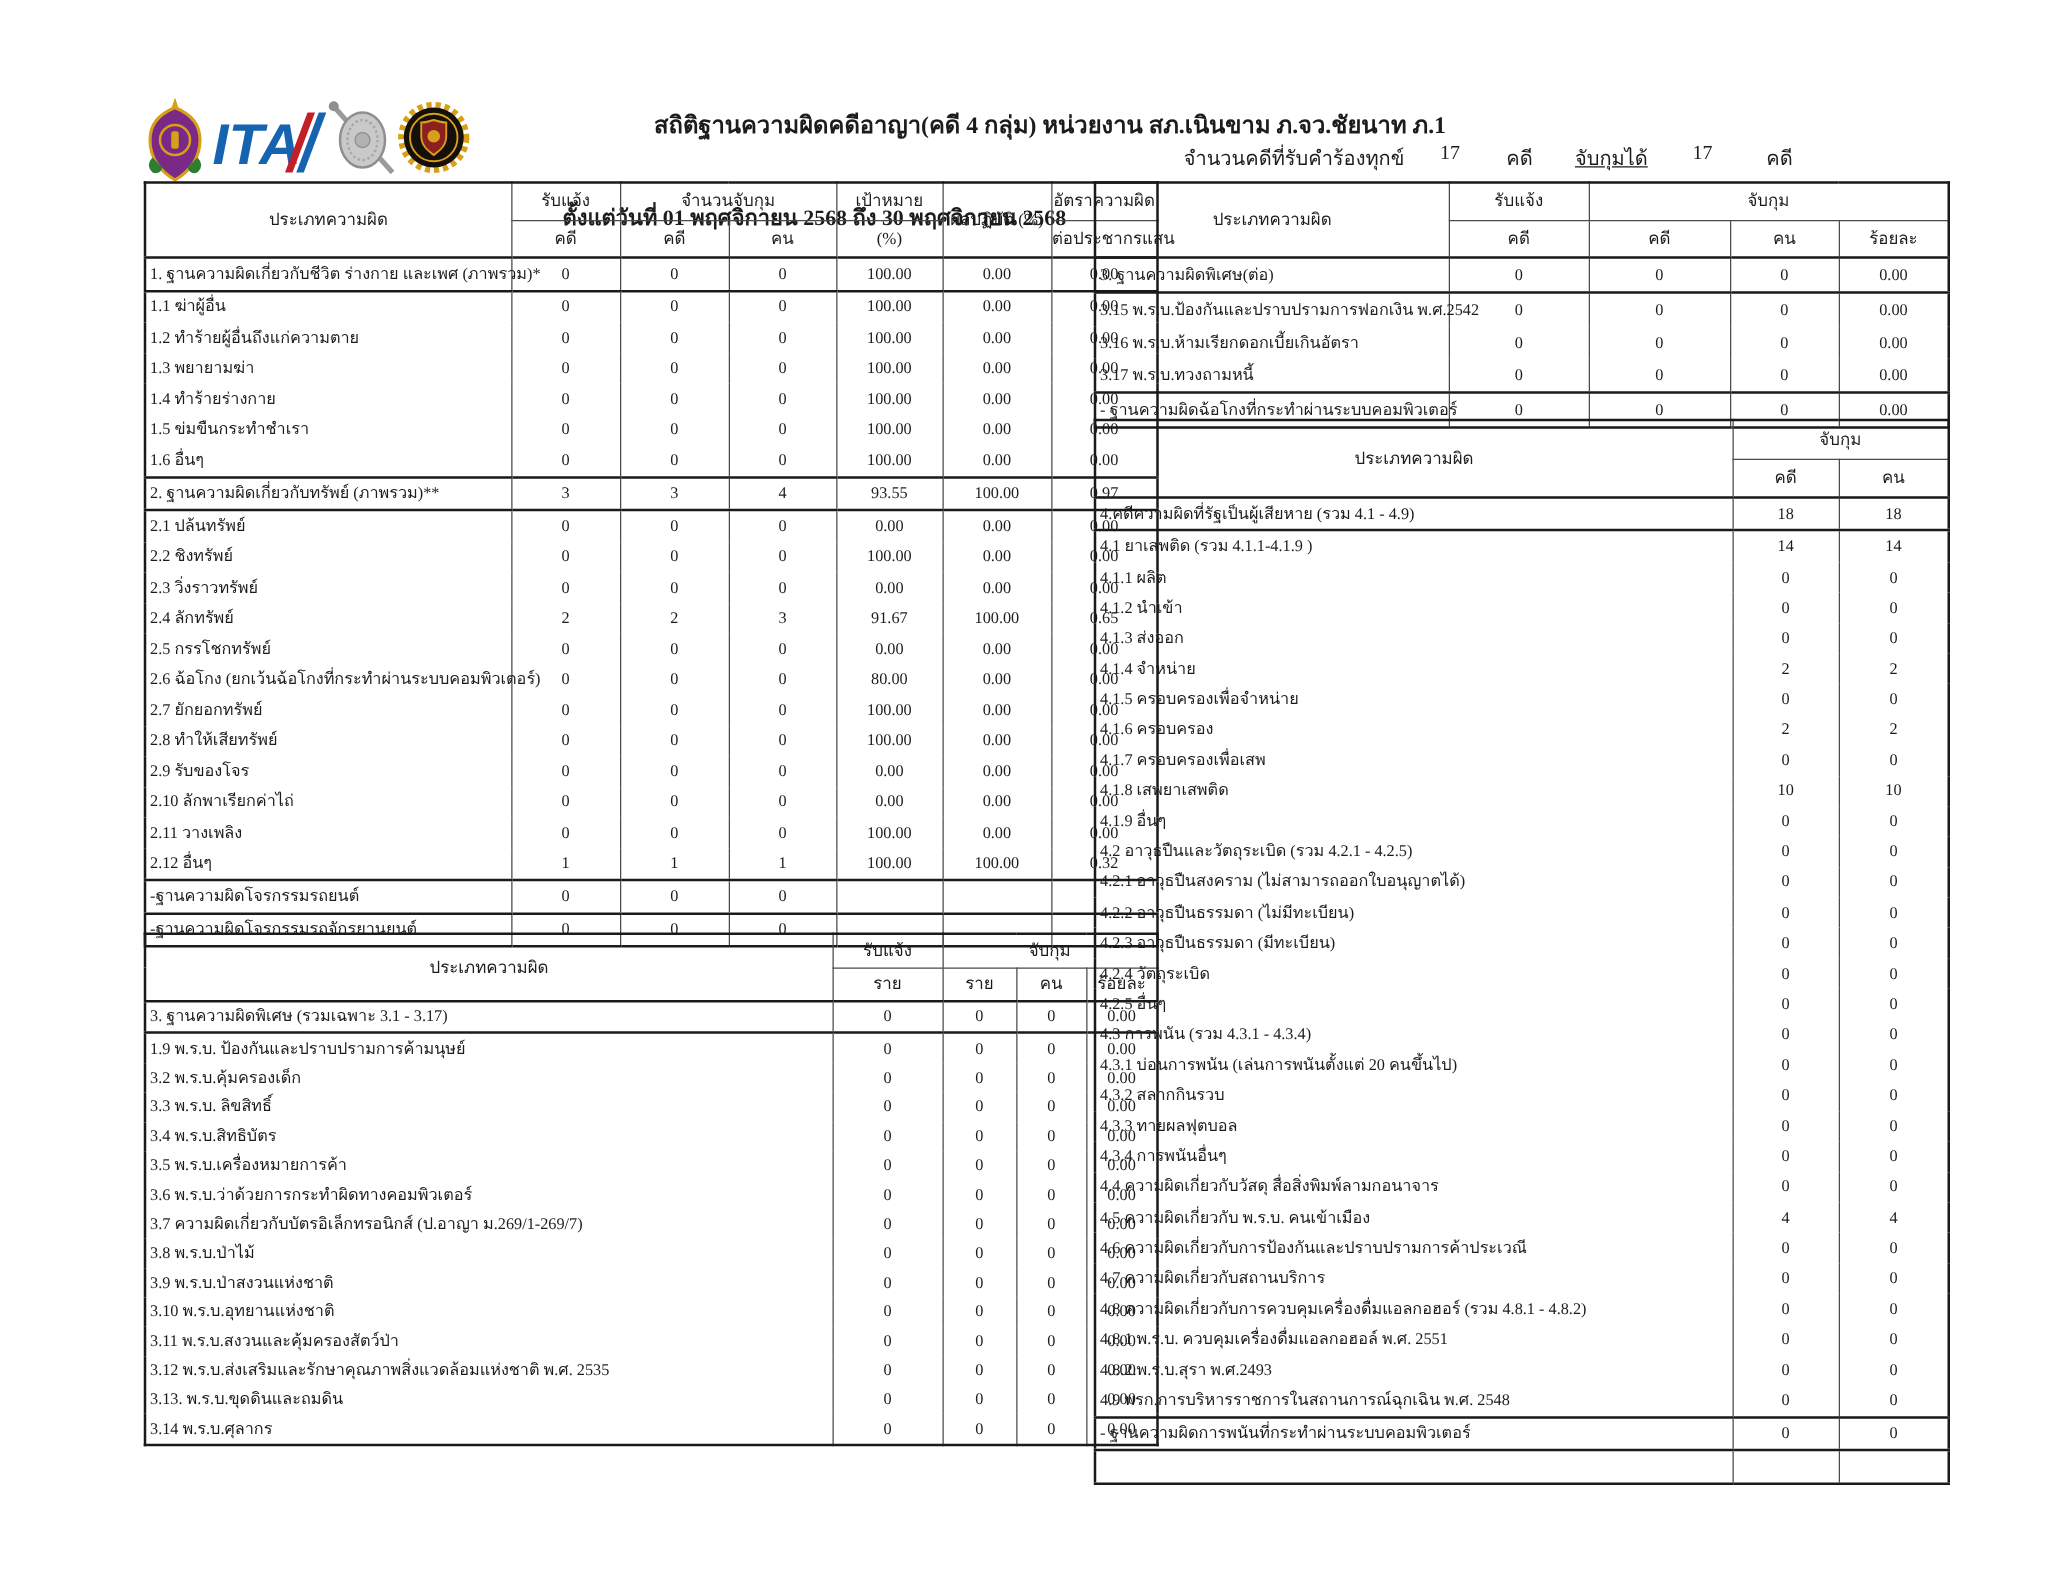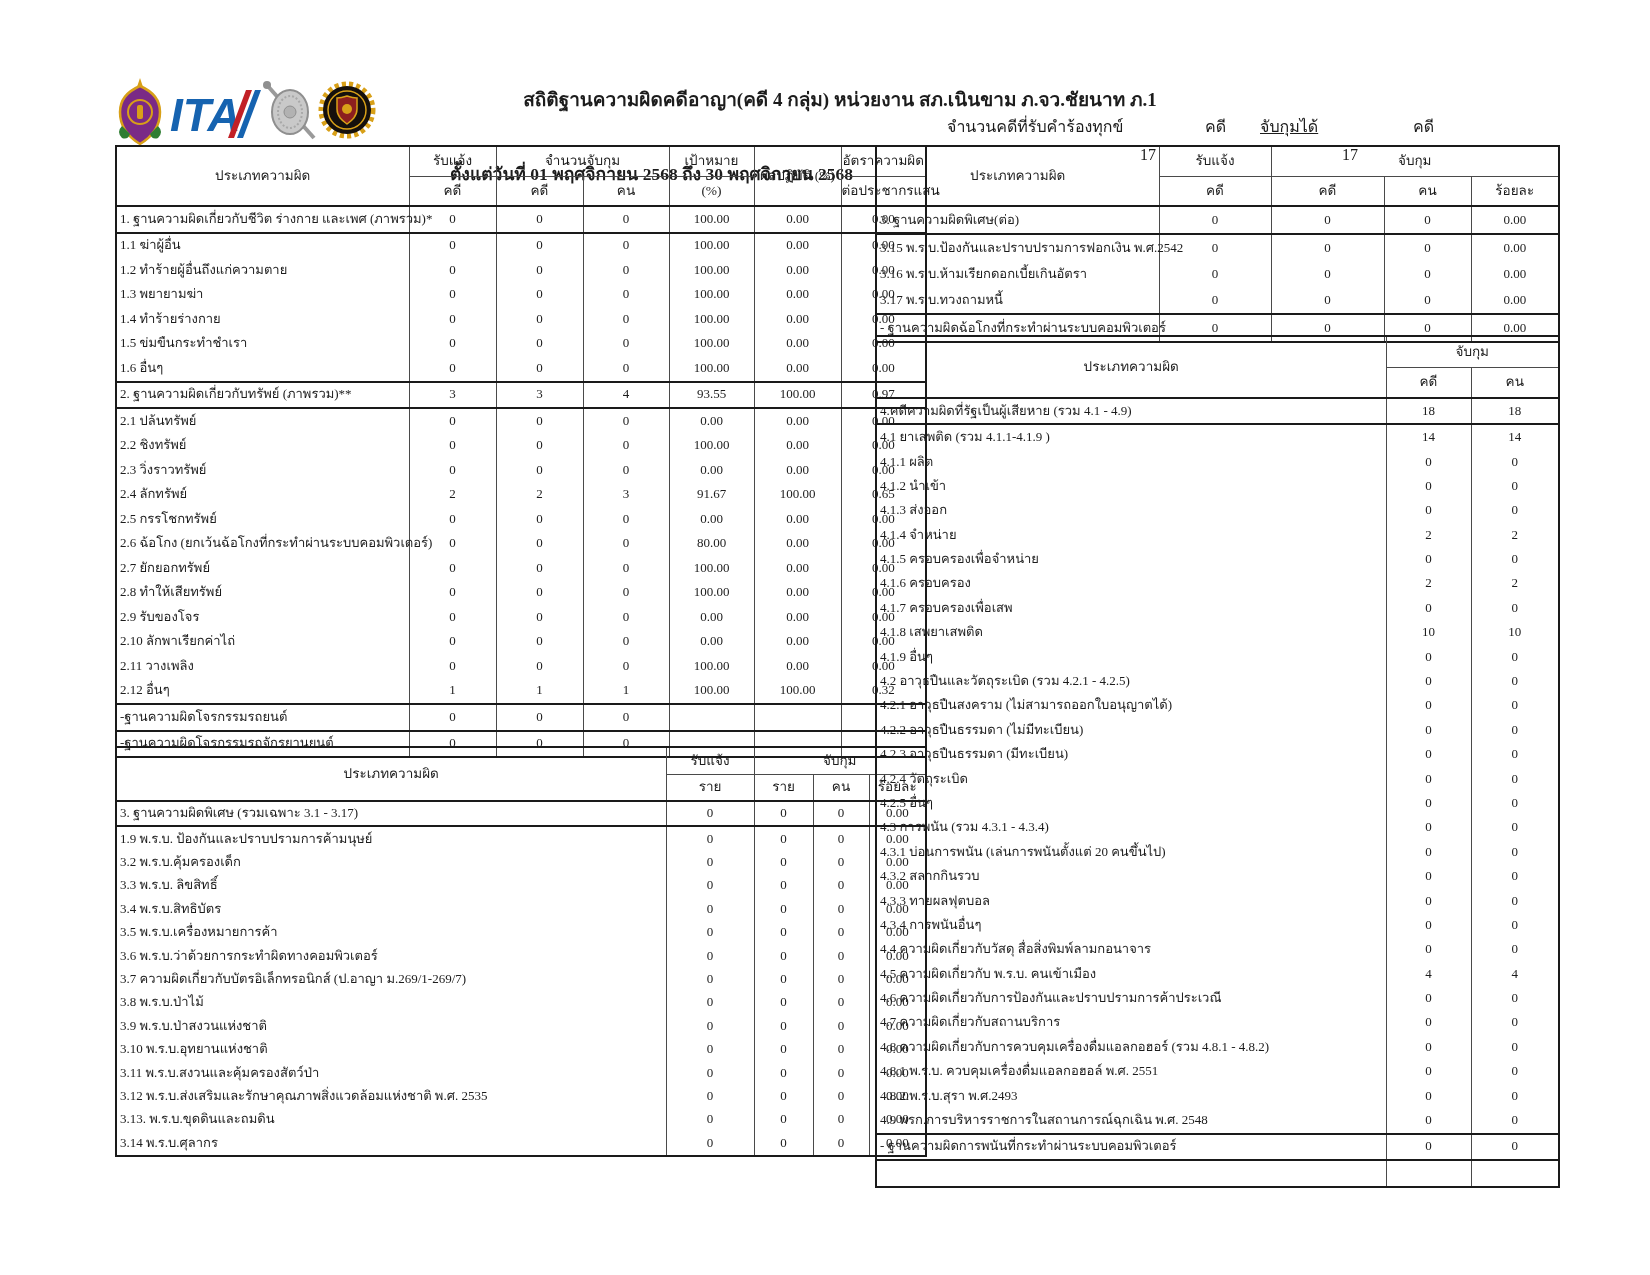--- a/index.html
+++ b/index.html
@@ -18,21 +18,21 @@
     width:1650px;height:1275px;position:relative;background:#ffffff;
     font-family:"Liberation Serif","DejaVu Serif",serif;color:var(--ink);
     overflow:hidden;
   }
   .abs{position:absolute;}
 
   
   .title{font-weight:bold;font-size:19px;text-align:center;white-space:nowrap;}
   .daterange{font-weight:bold;font-size:17.5px;white-space:nowrap;margin-top:48px;}
   .countline{font-size:16px;white-space:nowrap;}
-  .countval{font-size:16px;text-align:center;display:inline-block;width:40px;margin-top:32px;}
+  .countval{font-size:16px;text-align:right;display:inline-block;width:40px;}
 
   
   table{border-collapse:collapse;table-layout:fixed;}
   .tbl{border:2px solid var(--thick);}
   .tbl th,.tbl td{
     border-left:1px solid var(--line);border-right:1px solid var(--line);
     font-weight:normal;vertical-align:middle;overflow:visible;
     padding:0;line-height:1.15;
   }
   .tbl thead th{border:1px solid var(--line);text-align:center;font-size:13.5px;white-space:nowrap;}

